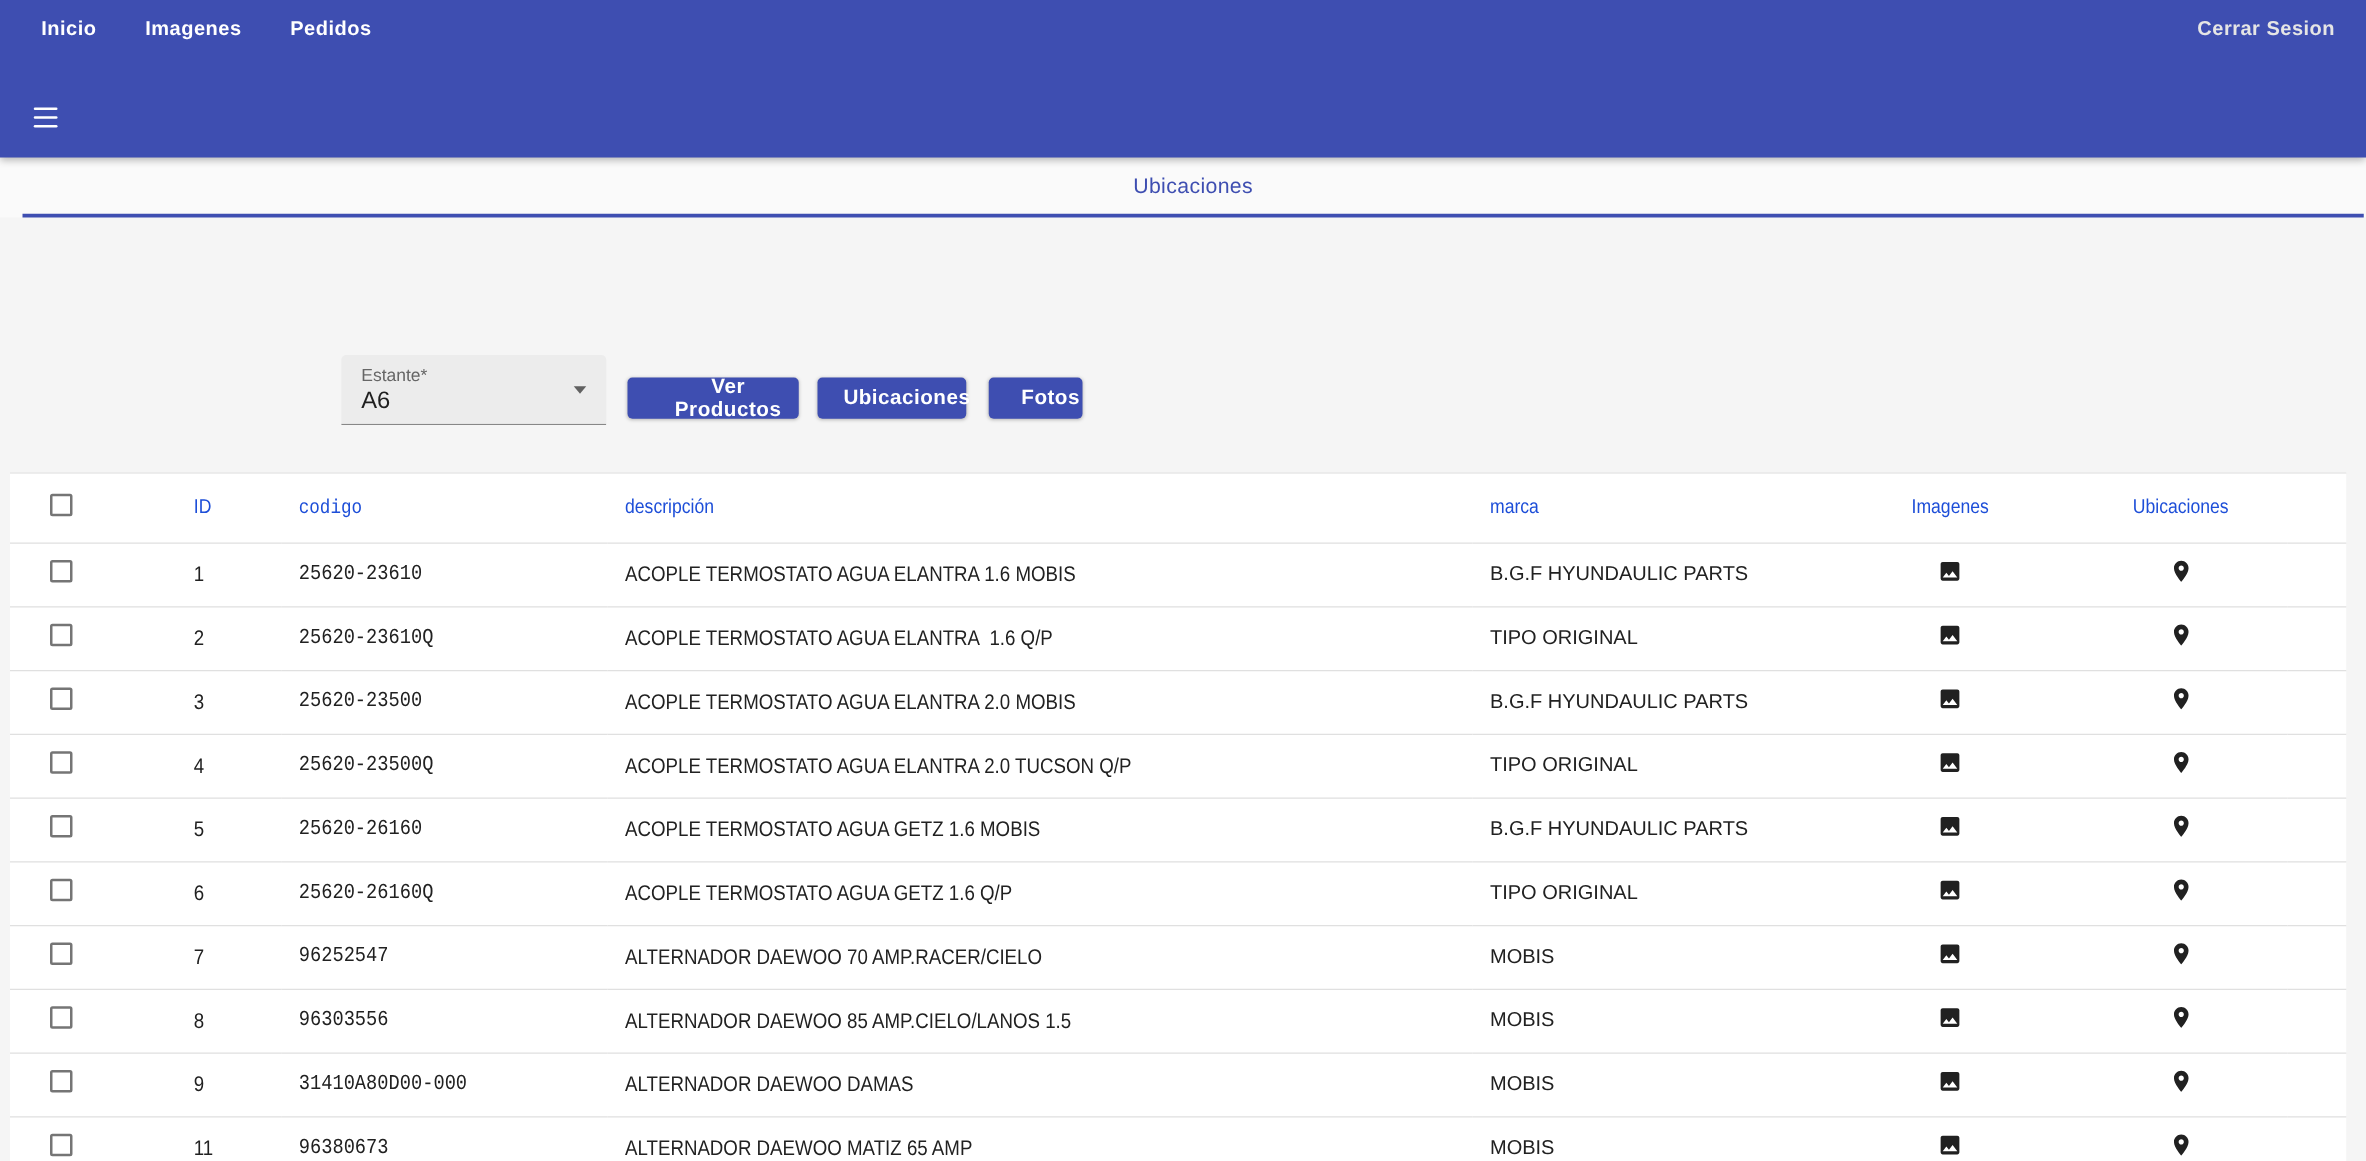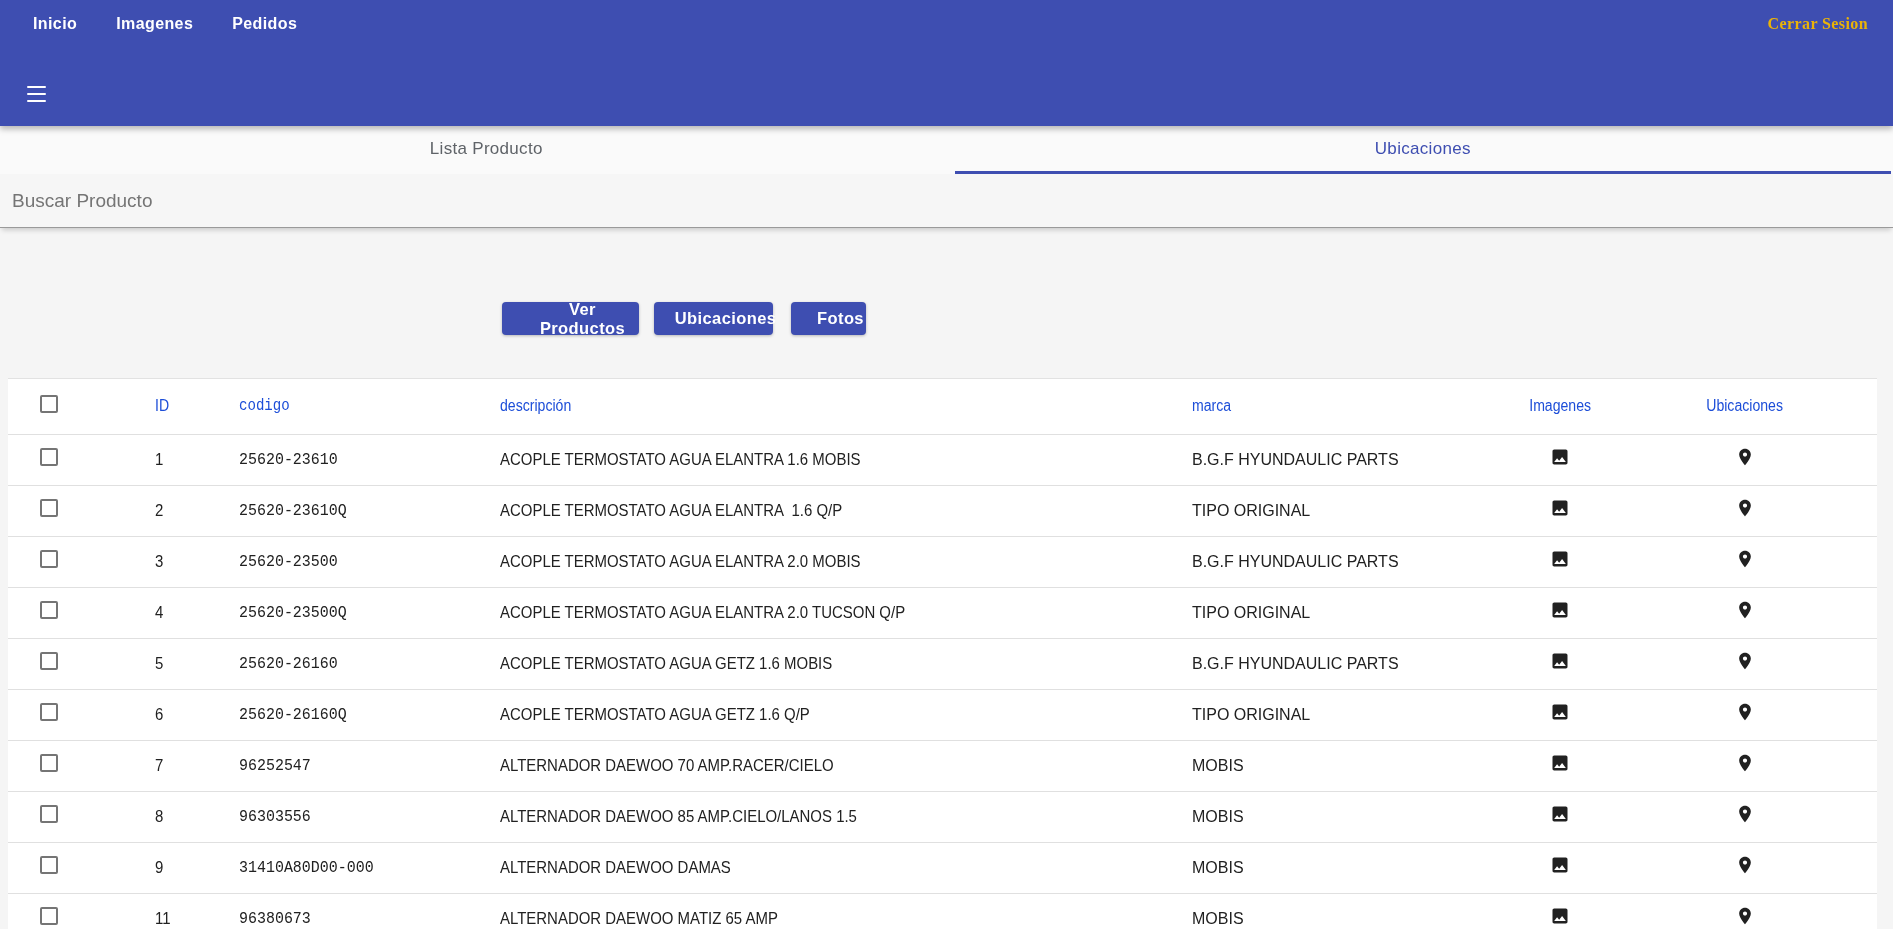--- a/index.html
+++ b/index.html
@@ -5,22 +5,22 @@
   * { margin:0; padding:0; box-sizing:border-box; }
   html,body { width:1893px; height:929px; overflow:hidden; background:#f5f5f5;
               font-family:"Liberation Sans", sans-serif; }
   #app { position:relative; width:1893px; height:929px; overflow:hidden; background:#f5f5f5; }
 
   
   .navbar { position:absolute; left:0; top:0; width:1893px; height:126px;
             background:#3e4eb1; z-index:5; box-shadow:0 3px 6px rgba(0,0,0,.28); }
   .nav-row { position:absolute; left:33px; top:15px; display:flex; gap:39px; align-items:center; }
   .nav-link { color:#fff; font-size:16px; font-weight:bold; letter-spacing:.4px; cursor:pointer; }
-  .logout { position:absolute; right:25px; top:15px; color:#eab308; font-size:16px;
-            font-weight:bold; letter-spacing:.4px; cursor:pointer;font-family:Liberation Serif, serif; }
+  .logout { position:absolute; right:25px; top:15px; color:#e5e5e5; font-size:16px;
+            font-weight:bold; letter-spacing:.4px; cursor:pointer; }
   .hamburger { position:absolute; left:27px; top:86px; width:19px; height:16px; cursor:pointer; }
   .hamburger i { position:absolute; left:0; width:19px; height:2.4px; background:#fff; border-radius:1px; }
   .hamburger i:nth-child(1){ top:0; } .hamburger i:nth-child(2){ top:6.8px; } .hamburger i:nth-child(3){ top:13.6px; }
 
   
   .tabbar { position:absolute; left:0; top:126px; width:1893px; height:48px; background:#fafafa; }
   .tabs { position:absolute; left:18px; top:0; width:1873px; height:48px; display:flex; }
   .tab { flex:1 1 50%; display:flex; align-items:center; justify-content:center;
          font-size:17px; font-weight:500; letter-spacing:.3px; color:#5f6368; cursor:pointer;
          border-bottom:3px solid transparent; }
@@ -88,29 +88,30 @@
     <span class="logout">Cerrar Sesion</span>
     <div class="hamburger">
         <i></i>
         <i></i>
         <i></i>
       </div>
   </div>
 
   <div class="tabbar">
     <div class="tabs">
-      <div class="tab">Lista Producto</div>
       <div class="tab active">Ubicaciones</div>
     </div>
   </div>
 
-  <div class="searchbar">
-    <input type="text" placeholder="Buscar Producto" style="">
+
+  <div class="select select-estante">
+    <span class="sel-label">Estante*</span>
+    <span class="sel-value">A6</span>
+    <span class="sel-arrow"></span>
   </div>
-
 
   <button class="btn btn-ver">Ver Productos</button>
   <button class="btn btn-rest">Ubicaciones</button>
   <button class="btn btn-fotos">Fotos</button>
 
   <div class="table-wrap">
     <table>
       <colgroup>
         <col style="width:92px">
           <col style="width:125px">

